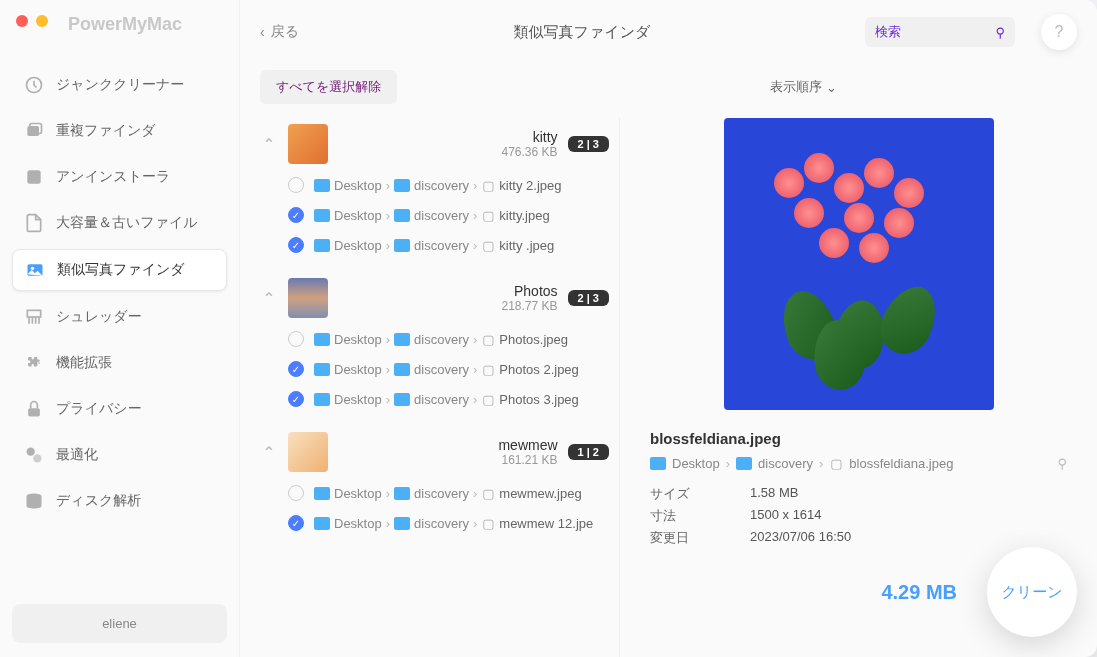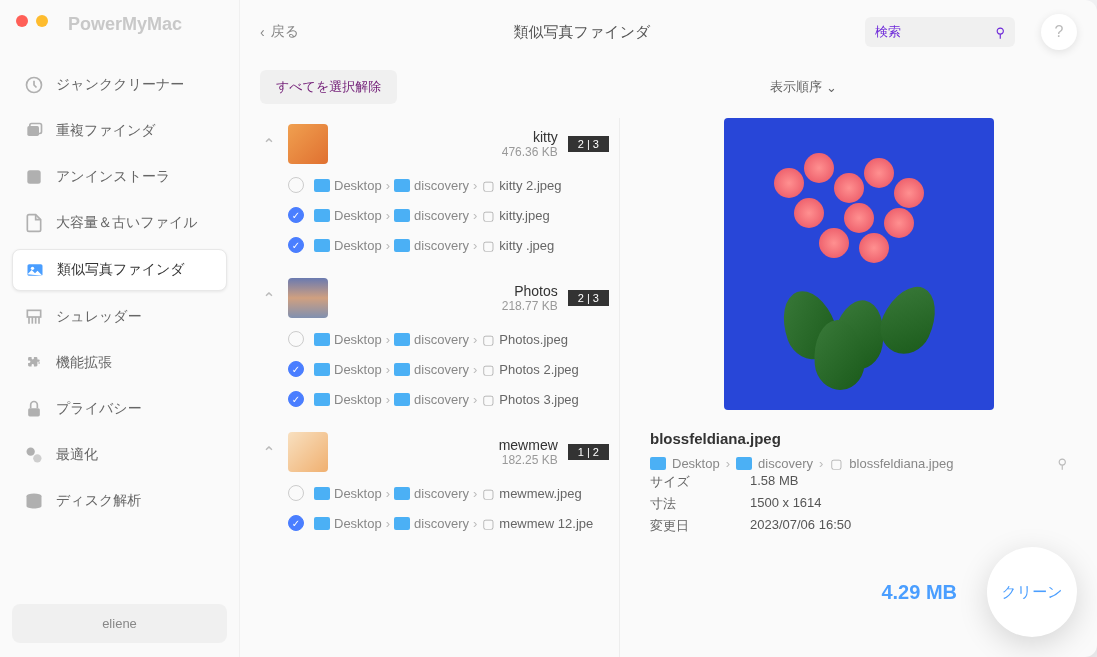--- a/index.html
+++ b/index.html
@@ -31,39 +31,39 @@
 .list-panel { width: 380px; overflow-y: auto; padding: 0 10px 10px 20px; border-right: 1px solid rgba(0,0,0,0.05); }
 .group { margin-bottom: 12px; }
 .group-header { display: flex; align-items: center; gap: 10px; padding: 6px 0; }
 .chevron { width: 18px; height: 18px; color: #bbb; cursor: pointer; display: flex; align-items: center; justify-content: center; }
 .thumb { width: 40px; height: 40px; border-radius: 4px; background: linear-gradient(135deg, #f0a050, #e07030); }
 .thumb.photos { background: linear-gradient(180deg, #6a7ab0 0%, #d0a080 50%, #8090b0 100%); }
 .thumb.mew { background: linear-gradient(135deg, #f8e0c0, #f0b070); }
 .group-info { flex: 1; display: flex; flex-direction: column; align-items: flex-end; }
 .group-name { font-size: 14px; color: #333; font-weight: 500; }
 .group-size { font-size: 12px; color: #999; }
-.badge { background: #333; color: #fff; border-radius: 0; padding: 2px 10px; font-size: 11px; font-weight: 400; }
+.badge { background: #333; color: #fff; border-radius: 6px; padding: 2px 10px; font-size: 11px; font-weight: 700; }
 .file-row { display: flex; align-items: center; gap: 10px; padding: 7px 0 7px 28px; font-size: 13px; }
 .checkbox { width: 16px; height: 16px; border-radius: 50%; border: 1.5px solid #ccc; cursor: pointer; flex-shrink: 0; }
 .checkbox.checked { background: #4a7eff; border-color: #4a7eff; position: relative; }
 .checkbox.checked::after { content: '✓'; color: #fff; font-size: 10px; position: absolute; top: 50%; left: 50%; transform: translate(-50%, -50%); }
 .path { display: flex; align-items: center; gap: 4px; color: #888; overflow: hidden; white-space: nowrap; }
 .folder-icon { width: 16px; height: 13px; background: #4bb0f5; border-radius: 2px; flex-shrink: 0; }
 .file-icon { width: 14px; height: 16px; flex-shrink: 0; display: flex; align-items: center; justify-content: center; color: #aaa; }
 .sep { color: #bbb; }
 .fname { color: #666; }
 .preview-panel { flex: 1; padding: 0 30px 20px 30px; display: flex; flex-direction: column; }
 .preview-img { width: 270px; height: 292px; margin: 0 auto; background: #2846d8; border-radius: 4px; position: relative; overflow: hidden; }
 .flowers { position: absolute; top: 30px; left: 40px; right: 40px; height: 130px; }
 .flower { position: absolute; width: 30px; height: 30px; background: radial-gradient(circle, #ff9090, #e85060); border-radius: 50%; }
 .leaves { position: absolute; bottom: 20px; left: 50px; right: 50px; height: 120px; }
 .leaf { position: absolute; width: 50px; height: 70px; background: linear-gradient(135deg, #3a7a3a, #1a5a1a); border-radius: 50% 50% 50% 50% / 60% 60% 40% 40%; }
 .preview-name { font-size: 15px; font-weight: 600; color: #333; margin-top: 20px; }
 .preview-path { display: flex; align-items: center; gap: 6px; font-size: 13px; color: #888; margin-top: 8px; }
-.meta { }
+.meta { margin-top: 12px; }
 .meta-row { display: flex; font-size: 13px; padding: 2px 0; }
 .meta-label { width: 100px; color: #666; }
 .meta-value { color: #555; }
 .bottom-bar { position: absolute; right: 20px; bottom: 20px; display: flex; align-items: center; gap: 30px; }
 .total-size { color: #4a9eff; font-size: 20px; font-weight: 700; }
 .clean-btn { width: 90px; height: 90px; border-radius: 50%; background: #fff; box-shadow: 0 8px 30px rgba(0,0,0,0.15); display: flex; align-items: center; justify-content: center; color: #4a9eff; font-size: 15px; font-weight: 500; cursor: pointer; }
 .eye-icon { color: #bbb; margin-left: auto; cursor: pointer; }
 </style>
 </head>
 <body>
@@ -300,21 +300,21 @@
               </div>
           </div>
         </div>
 
         <div class="group">
           <div class="group-header">
             <span class="chevron">⌃</span>
             <div class="thumb mew"></div>
             <div class="group-info">
               <span class="group-name">mewmew</span>
-              <span class="group-size">182.25 KB</span>
+              <span class="group-size">161.21 KB</span>
             </div>
             <span class="badge">1 | 2</span>
           </div>
           <div class="file-row">
             <div class="checkbox"></div>
             <div class="path">
                 <div class="folder-icon"></div>
                 <span>Desktop</span>
                 <span class="sep">›</span>
                 <div class="folder-icon"></div>

